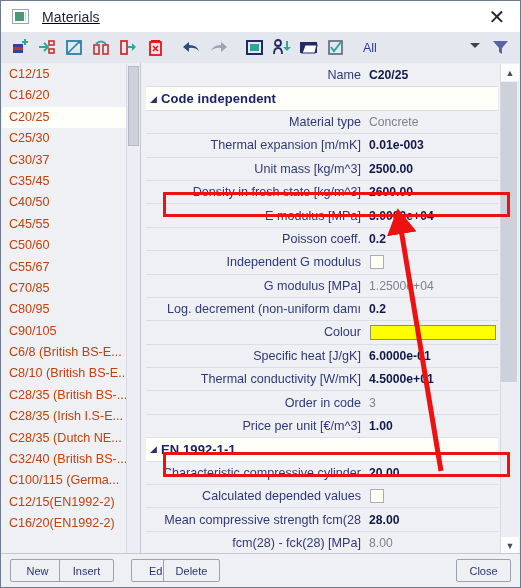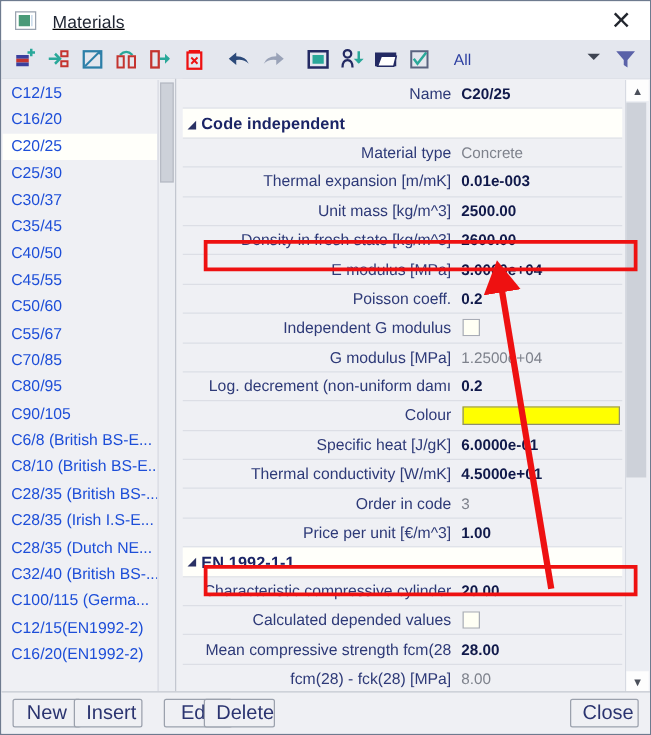--- a/index.html
+++ b/index.html
@@ -95,21 +95,21 @@
   .list-pane {
     position: absolute; left: 1px; top: 1px;
     width: 124px; height: 490px;
     background: #eff0f4;
     overflow: hidden;
   }
   .list-item {
     height: 21.4px; line-height: 21.4px;
     padding-left: 7px;
     font-size: 12.6px;
-    color: #1d4ed8;
+    color: #c2410c;
     white-space: nowrap;
     overflow: hidden;
     cursor: pointer;
   }
   .list-item.selected {
     background: #fffffa;
   }
 
   
   .list-scroll {
@@ -245,21 +245,21 @@
     border-top: 1px solid #c3c7d0;
   }
   .fbtn {
     position: absolute; top: 5px;
     height: 23px;
     min-width: 55px;
     background: #eff0f4;
     border: 1px solid #9ba1ad;
     border-radius: 2px;
     font-family: "Liberation Sans", sans-serif;
-    font-size: 16px;
+    font-size: 11px;
     color: #2b3470;
     cursor: pointer;
     padding: 0 9px;
     box-sizing: border-box;
   }
 
   
   .hl-box {
     position: absolute;
     border: 3px solid #ee1111;

